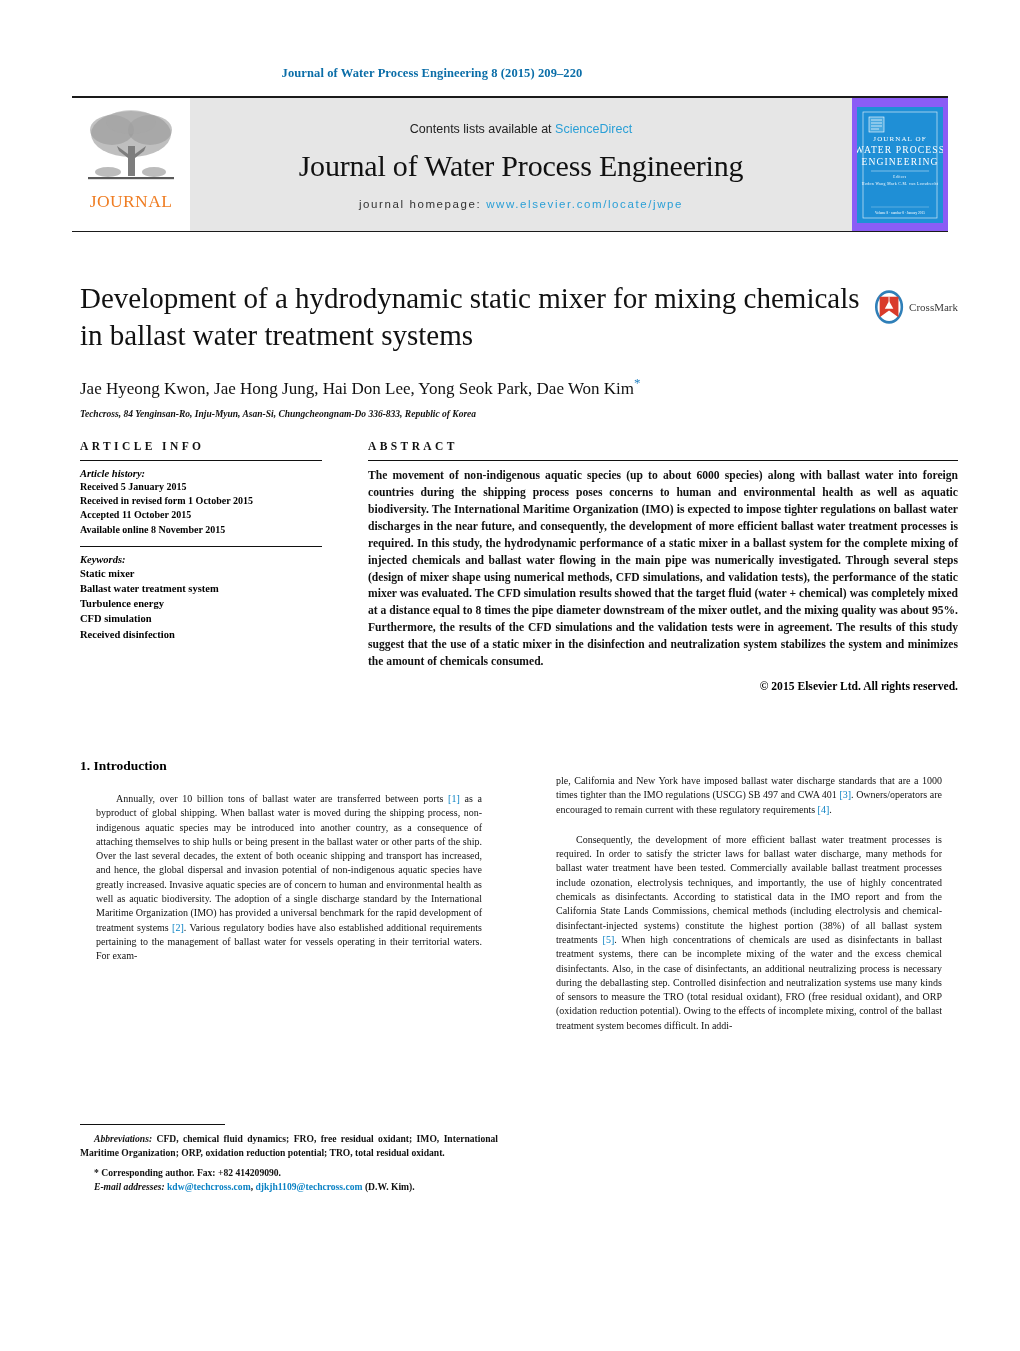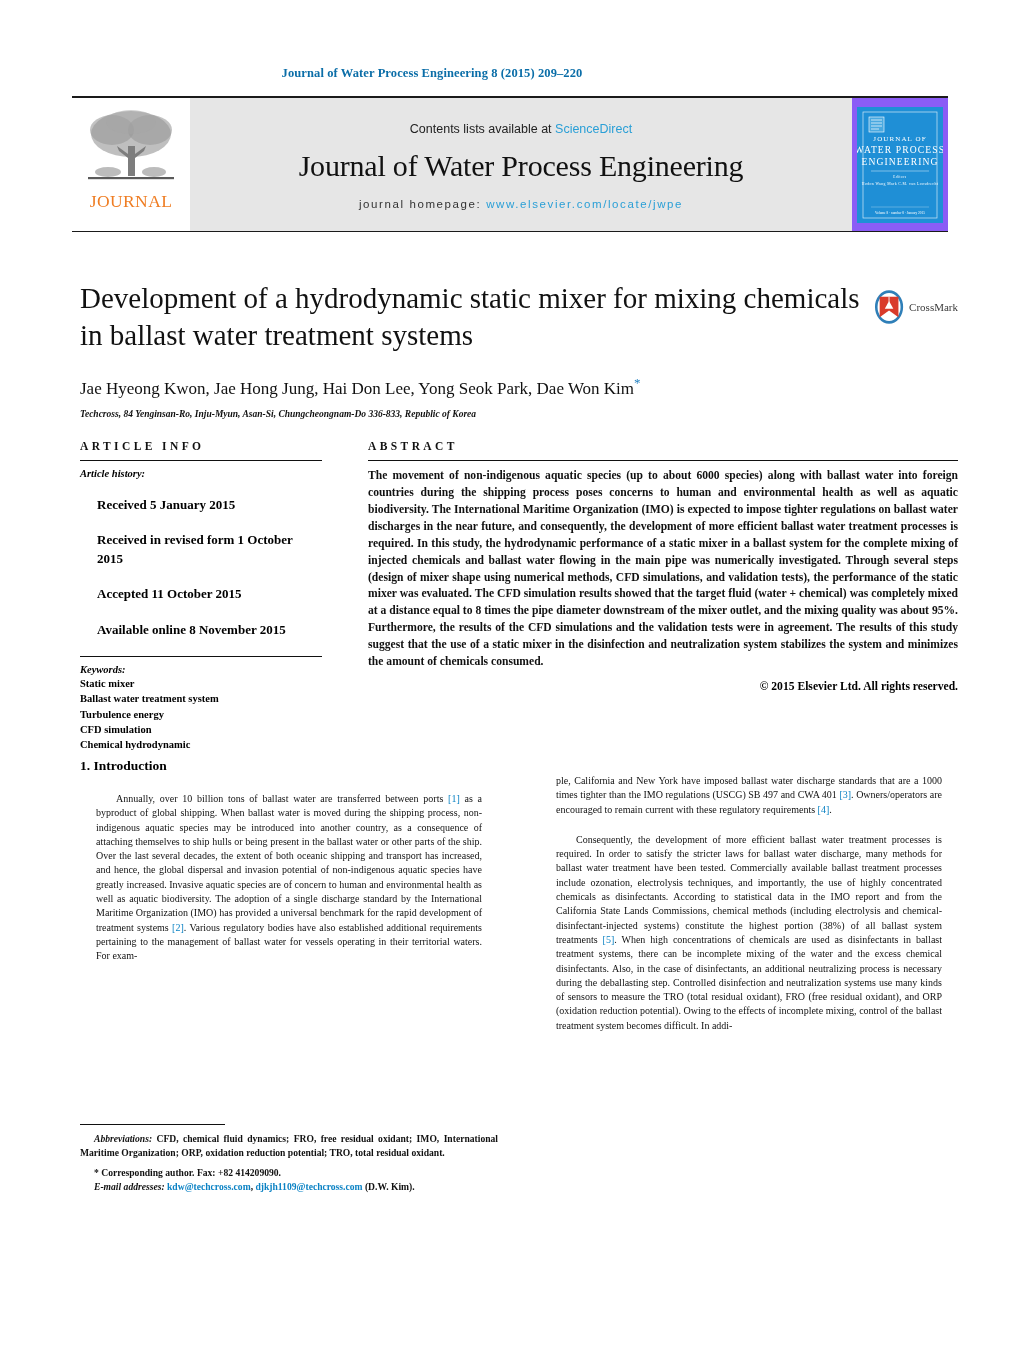--- a/index.html
+++ b/index.html
@@ -179,24 +179,24 @@
   .rule-thick { border-top: 1.6px solid #111; margin-bottom: 7px; }
   .rule-thin  { border-top: 1.2px solid #111; margin: 9px 0 7px 0; }
 
   .info-label {
     font-size: 10.5px;
     font-style: italic;
     font-weight: bold;
     margin: 0 0 1px 0;
   }
   .info-line {
-    font-size: 13px;
+    font-size: 10px;
     font-weight: bold;
     line-height: 1.42;
-    margin: 17px;
+    margin: 0;
   }
   .kw-line {
     font-size: 10.5px;
     font-weight: bold;
     line-height: 1.45;
     margin: 0;
   }
 
   .abstract-body {
     font-size: 11.6px;
@@ -368,21 +368,21 @@
       <div class="info-line">Received 5 January 2015</div>
       <div class="info-line">Received in revised form 1 October 2015</div>
       <div class="info-line">Accepted 11 October 2015</div>
       <div class="info-line">Available online 8 November 2015</div>
       <div class="rule-thin"></div>
       <div class="info-label">Keywords:</div>
       <div class="kw-line">Static mixer</div>
       <div class="kw-line">Ballast water treatment system</div>
       <div class="kw-line">Turbulence energy</div>
       <div class="kw-line">CFD simulation</div>
-      <div class="kw-line">Chemical hydrodynamic</div>
+      <div class="kw-line">Received disinfection</div>
     </div>
 
     <div class="col-gap"></div>
 
     <div class="col-abs">
       <div class="sec-head">ABSTRACT</div>
       <div class="rule-thick"></div>
       <p class="abstract-body">The movement of non-indigenous aquatic species (up to about 6000 species) along with ballast water into foreign countries during the shipping process poses concerns to human and environmental health as well as aquatic biodiversity. The International Maritime Organization (IMO) is expected to impose tighter regulations on ballast water discharges in the near future, and consequently, the development of more efficient ballast water treatment processes is required. In this study, the hydrodynamic performance of a static mixer in a ballast system for the complete mixing of injected chemicals and ballast water flowing in the main pipe was numerically investigated. Through several steps (design of mixer shape using numerical methods, CFD simulations, and validation tests), the performance of the static mixer was evaluated. The CFD simulation results showed that the target fluid (water + chemical) was completely mixed at a distance equal to 8 times the pipe diameter downstream of the mixer outlet, and the mixing quality was about 95%. Furthermore, the results of the CFD simulations and the validation tests were in agreement. The results of this study suggest that the use of a static mixer in the disinfection and neutralization system stabilizes the system and minimizes the amount of chemicals consumed.</p>
       <div class="copyright-line">© 2015 Elsevier Ltd. All rights reserved.</div>
     </div>

